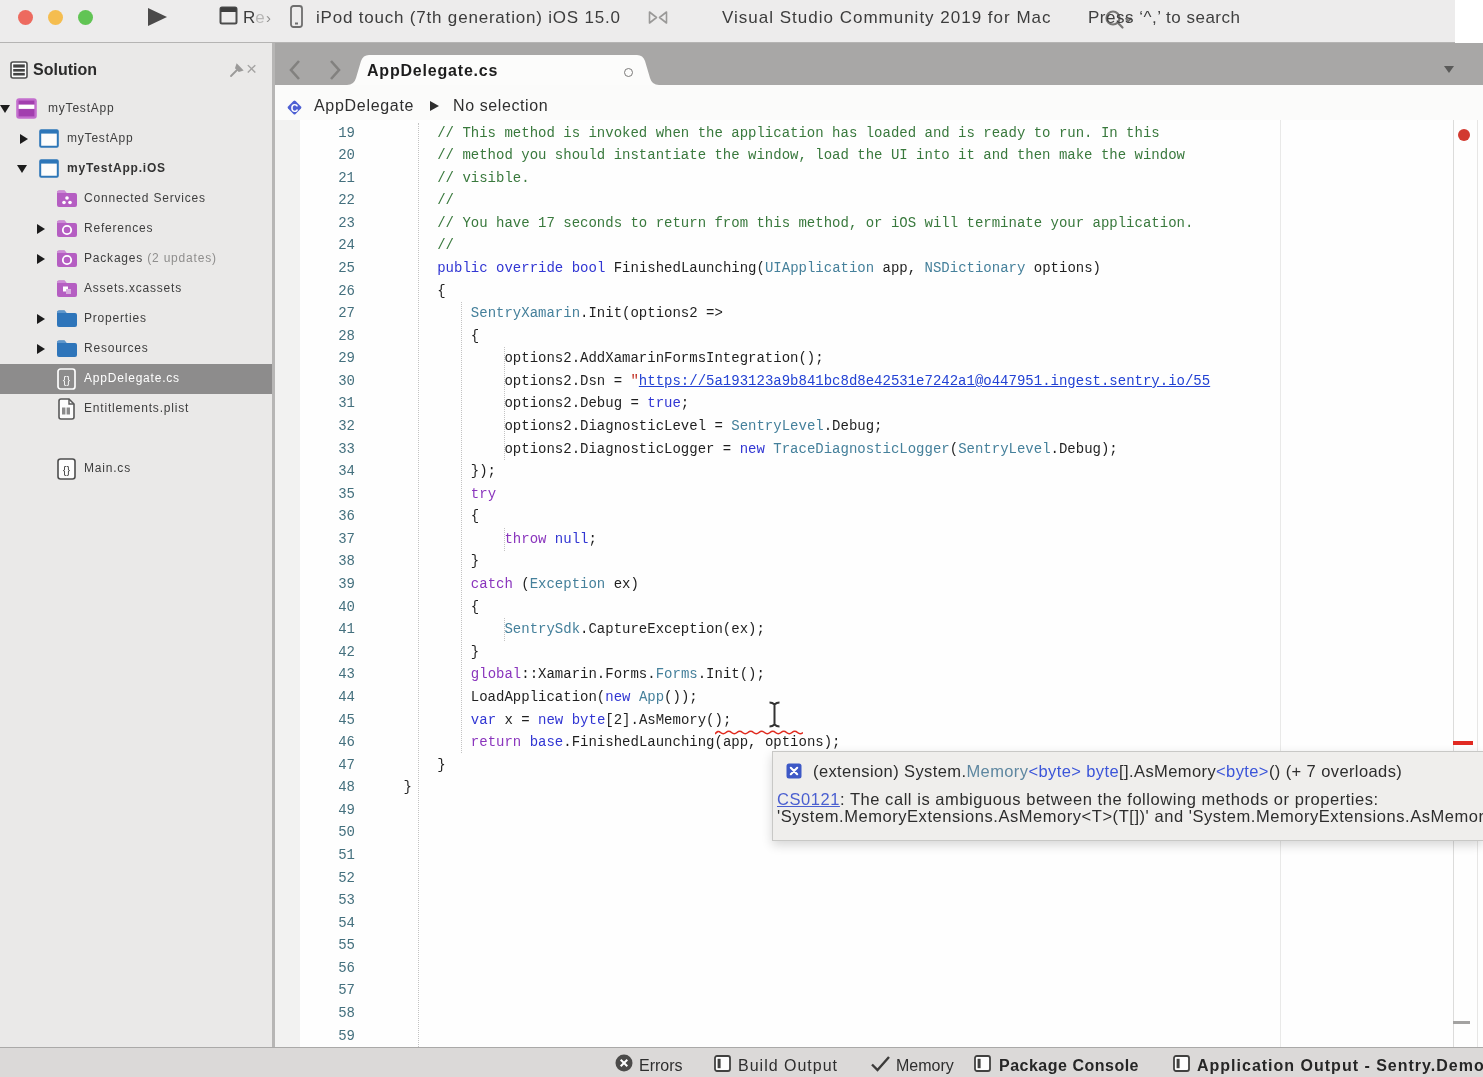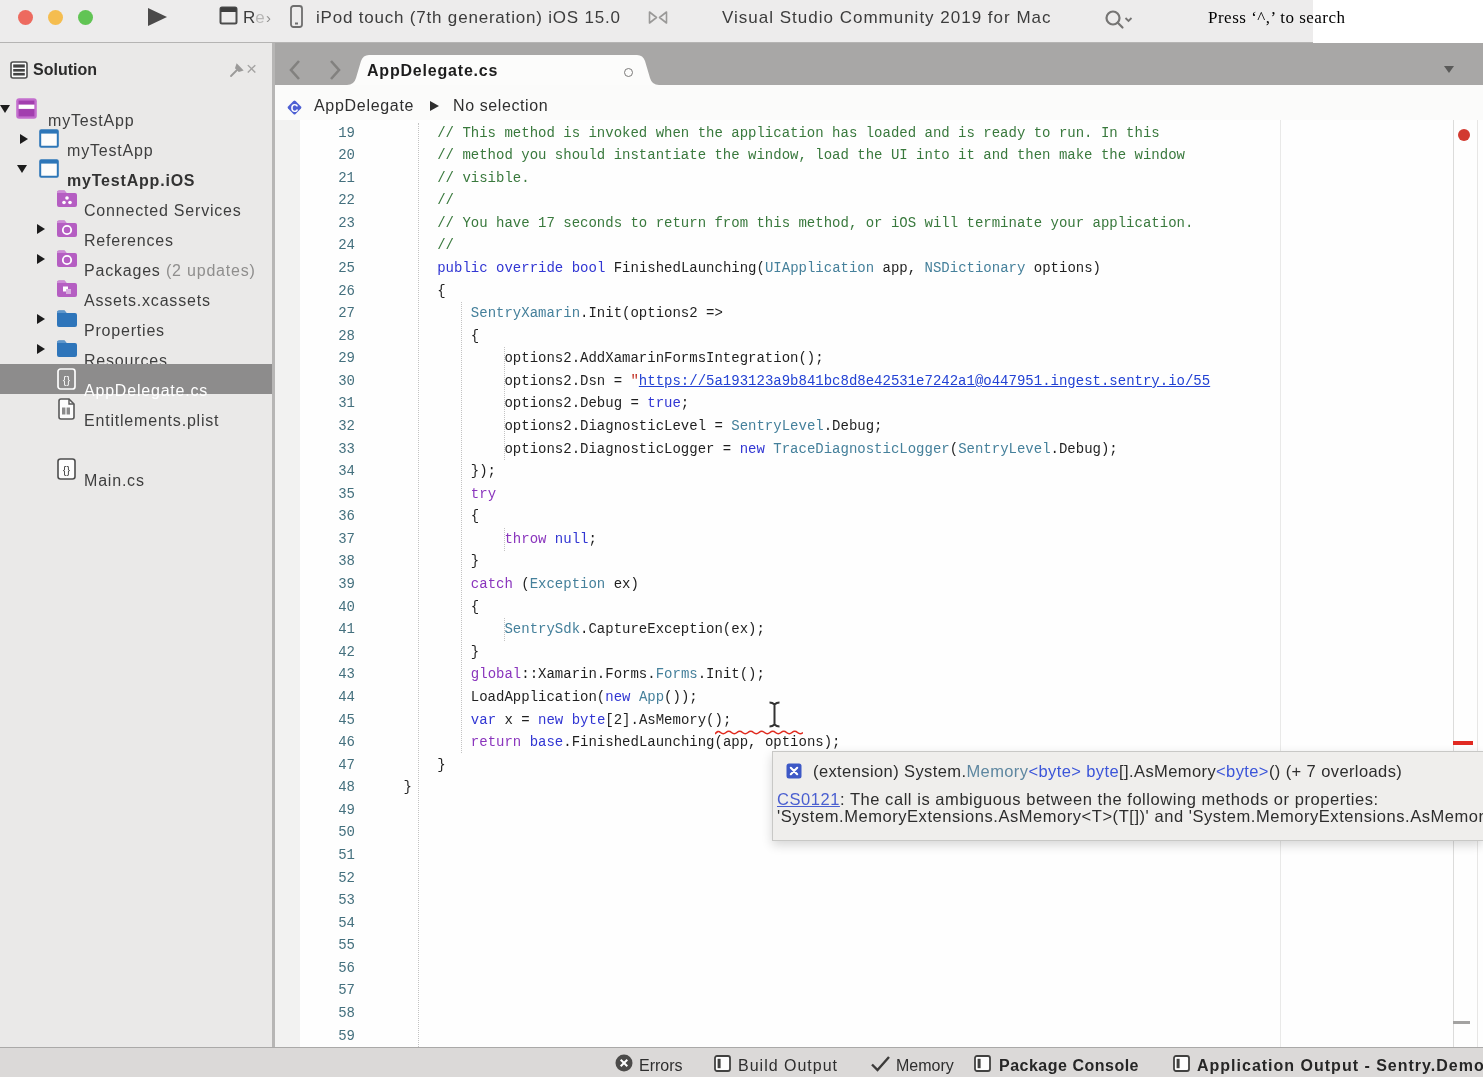--- a/index.html
+++ b/index.html
@@ -1,28 +1,28 @@
 <!DOCTYPE html>
 <html><head>
 <meta charset="utf-8">
 <style>
 * { margin:0; padding:0; box-sizing:border-box; }
 html,body { width:1483px; height:1077px; overflow:hidden; background:#fff; }
 body { font-family:"Liberation Sans", sans-serif; position:relative; }
 .abs { position:absolute; }
 
-#toolbar { left:0; top:0; width:1313px; height:43px; background:#edecec; border-bottom:1px solid #b5b4b3; }
+#toolbar { left:0; top:0; width:1455px; height:43px; background:#edecec; border-bottom:1px solid #b5b4b3; }
 .light { position:absolute; top:10px; width:15px; height:15px; border-radius:50%; }
 #play { left:148px; top:7.5px; width:0; height:0; border-left:19px solid #4b4a4a; border-top:9px solid transparent; border-bottom:9px solid transparent; }
 .tbtext { position:absolute; top:8px; font-size:17px; color:#3c3c3c; white-space:nowrap; }
 
 #sidebar { left:0; top:43px; width:272px; height:1004px; background:#eae9e8; }
 #sidediv { left:272px; top:43px; width:3px; height:1004px; background:#b7b6b5; }
 .trow { position:absolute; left:0; width:272px; height:30px; }
-.trow .lbl { position:absolute; top:18px; font-size:16px; letter-spacing:0.8px; color:#3e3e3e; white-space:nowrap; }
+.trow .lbl { position:absolute; top:7px; font-size:12px; letter-spacing:0.8px; color:#3e3e3e; white-space:nowrap; }
 .tri-r { position:absolute; width:0; height:0; border-left:8px solid #1c1c1c; border-top:5px solid transparent; border-bottom:5px solid transparent; top:10px; }
 .tri-d { position:absolute; width:0; height:0; border-top:8px solid #1c1c1c; border-left:5px solid transparent; border-right:5px solid transparent; top:11px; }
 
 #tabbar { left:275px; top:43px; width:1208px; height:42px; background:#a8a7a6; }
 #breadcrumb { left:275px; top:85px; width:1208px; height:35px; background:#fbfbfa; }
 
 #editor { left:275px; top:120px; width:1208px; height:927px; background:#fefefe; }
 #gutterstrip { left:275px; top:120px; width:25px; height:927px; background:#f2f2f1; }
 pre.code { position:absolute; font-family:"Liberation Mono", monospace; font-size:14px; line-height:22.571px; margin:0; }
 #lnums { left:300px; top:121.5px; width:55px; text-align:right; color:#44707e; }
@@ -61,21 +61,21 @@
   <div class="tbtext" style="left:316px;letter-spacing:0.8px;">iPod touch (7th generation) iOS 15.0</div>
   <svg class="abs" style="left:648px;top:10px" width="20" height="15" viewBox="0 0 20 15">
       <path d="M1.5 2 L8.5 7.5 L1.5 13 Z M18.5 2 L11.5 7.5 L18.5 13 Z" fill="none" stroke="#9a9998" stroke-width="1.6" stroke-linejoin="round"></path>
     </svg>
   <div class="tbtext" style="left:680px;letter-spacing:1.0px;margin-left:42px;">Visual Studio Community 2019 for Mac</div>
   <svg class="abs" style="left:1103px;top:8px" width="32" height="24" viewBox="0 0 32 24">
       <circle cx="10" cy="10" r="6.5" fill="none" stroke="#767574" stroke-width="2.2"></circle>
       <line x1="14.8" y1="14.8" x2="19.5" y2="19.5" stroke="#767574" stroke-width="2.2" stroke-linecap="round"></line>
       <path d="M22.5 10 L25.5 13 L28.5 10" fill="none" stroke="#767574" stroke-width="1.8"></path>
     </svg>
-  <div class="tbtext" style="left:1208px; color:#000000;letter-spacing:0.5px;font-family:Liberation Serif, serif;">Press ‘^,’ to search</div>
+  <div class="tbtext" style="left:1088px; color:#404040;letter-spacing:0.5px;">Press ‘^,’ to search</div>
 </div>
 <div id="sidebar" class="abs">
 
   <svg class="abs" style="left:10px;top:18px" width="18" height="18" viewBox="0 0 18 18">
       <rect x="1" y="1" width="16" height="16" rx="2" fill="#fdfdfd" stroke="#4e4e4e" stroke-width="1.6"></rect>
       <rect x="3.2" y="3.4" width="11.6" height="3.2" fill="#434343"></rect>
       <rect x="3.2" y="8" width="11.6" height="2.6" fill="#434343"></rect>
       <rect x="3.2" y="11.9" width="11.6" height="2.6" fill="#434343"></rect>
     </svg>
   <div class="abs" style="left:33px;top:18px;font-size:16px;font-weight:bold;color:#2b2b2b;">Solution</div>

